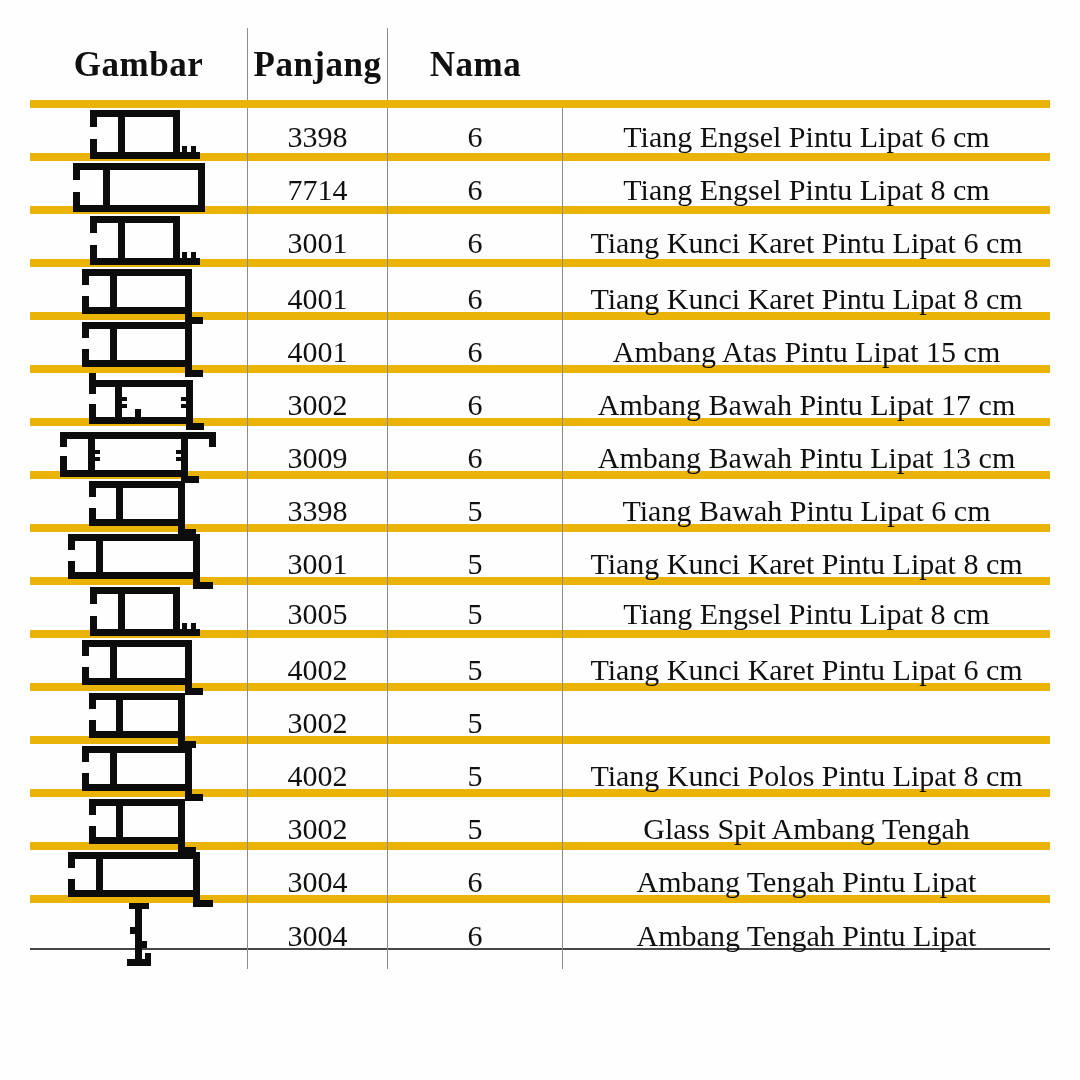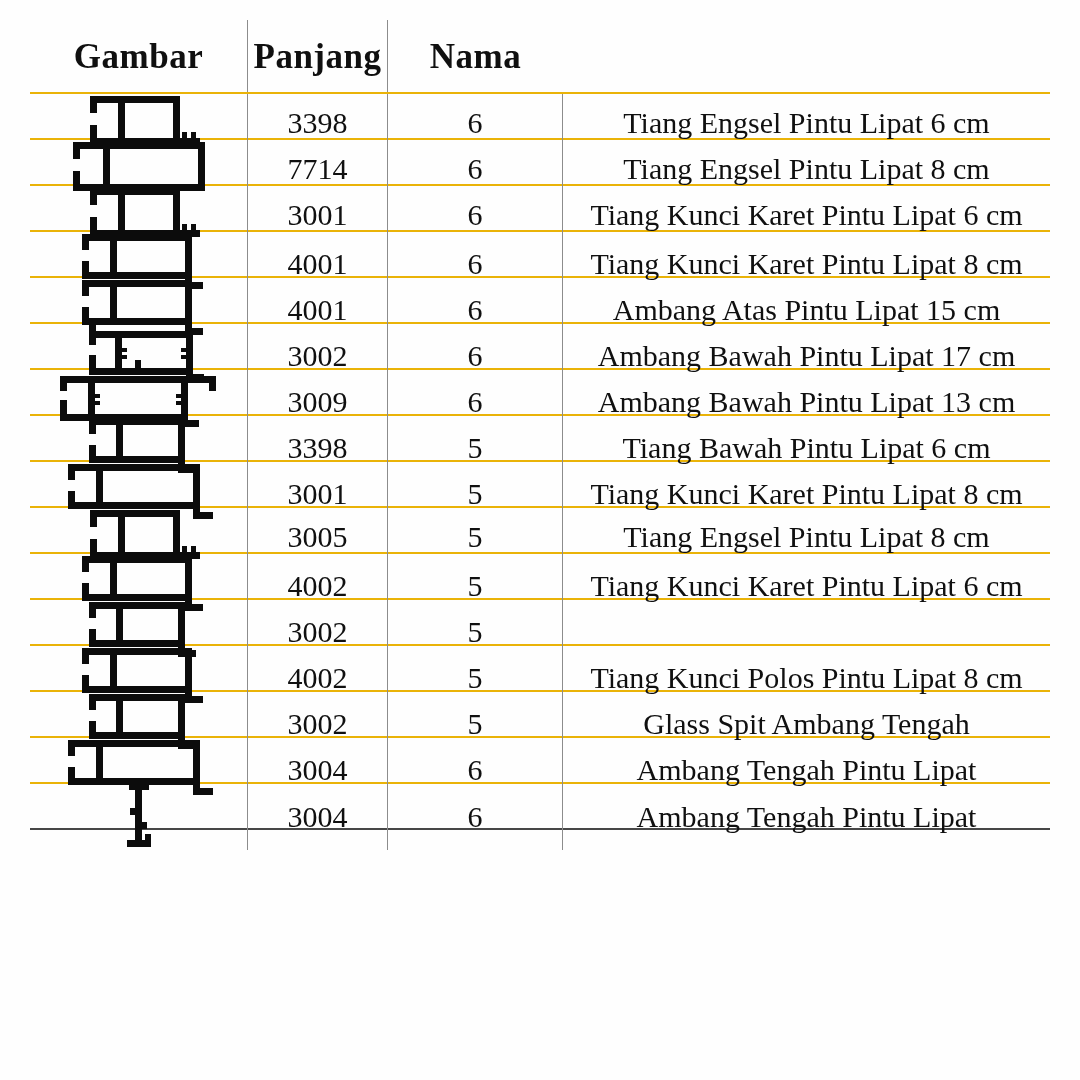--- a/index.html
+++ b/index.html
@@ -12,30 +12,30 @@
   .sheet {
     position: relative;
     width: 1080px;
     height: 1080px;
     background: #fefefe;
     overflow: hidden;
   }
   .table {
     position: absolute;
     left: 30px;
-    top: 20px;
+    top: 28px;
     width: 1020px;
     border-bottom: 2px solid #474747;
     text-align: center;
   }
   .tr {
     display: grid;
     grid-template-columns: 218px 140px 175px 487px;
-    height: 46px;
-    border-top: 2px solid #eab308;
+    height: 53px;
+    border-top: 8px solid #eab308;
   }
   .tr.thead {
     height: 72px;
     border-top: none;
   }
   .td {
     display: flex;
     align-items: center;
     justify-content: center;
     font-size: 30px;

